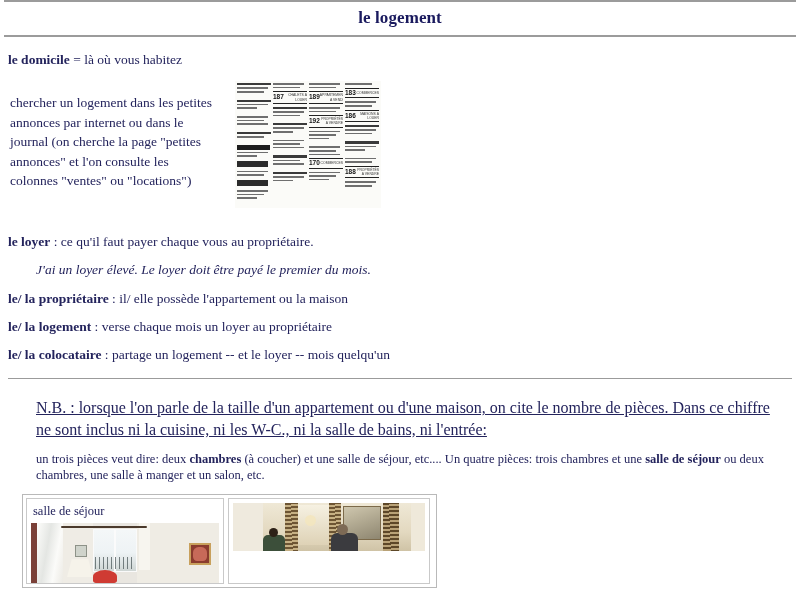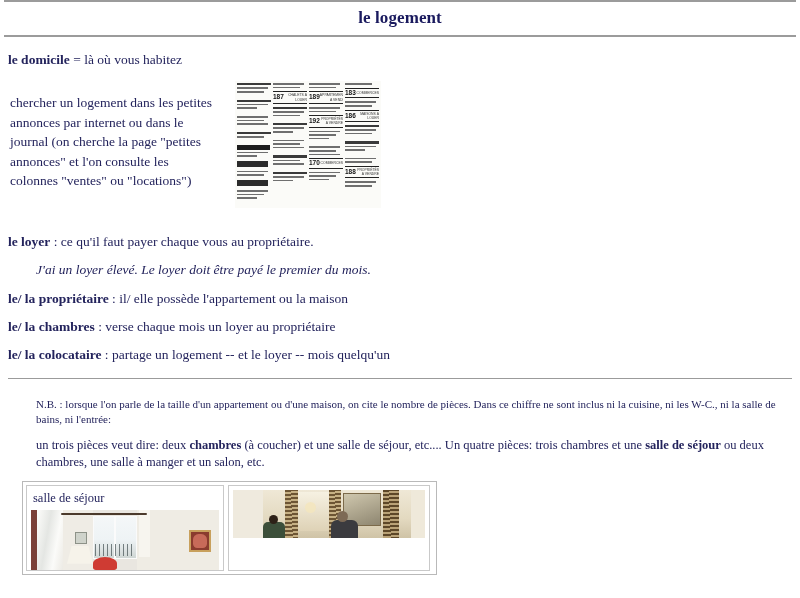--- a/index.html
+++ b/index.html
@@ -378,36 +378,36 @@
     <div class="spacer-10"></div>
 
     <p class="line i" style="margin-left:28px;">J'ai un loyer élevé. Le loyer doit être payé le premier du mois.</p>
 
     <div class="spacer-10"></div>
 
     <p class="line"><span class="b">le/ la propriétaire</span><span> : il/ elle possède l'appartement ou la maison</span></p>
 
     <div class="spacer-10"></div>
 
-    <p class="line"><span class="b">le/ la chambres</span><span> : verse chaque mois un loyer au propriétaire</span></p>
+    <p class="line"><span class="b">le/ la logement</span><span> : verse chaque mois un loyer au propriétaire</span></p>
 
     <div class="spacer-10"></div>
 
     <p class="line"><span class="b">le/ la colocataire</span><span> : partage un logement -- et le loyer -- mois quelqu'un</span></p>
 
     <div class="spacer-14"></div>
 
     <hr class="rule" style="border-top-width:1px;">
 
     <div class="spacer-8"></div>
 
 
     <div class="spacer-10"></div>
 
-    <p class="line" style="margin-left:28px; width:750px; font-size:11px; line-height:1.35;">N.B. : lorsque l'on parle de la taille d'un appartement ou d'une maison, on cite le nombre de pièces. Dans ce chiffre ne sont inclus ni la cuisine, ni les W-C., ni la salle de bains, ni l'entrée:</p>
+    <p class="line" style="margin-left:28px; width:750px; font-size:16px; line-height:1.35;text-decoration:underline;">N.B. : lorsque l'on parle de la taille d'un appartement ou d'une maison, on cite le nombre de pièces. Dans ce chiffre ne sont inclus ni la cuisine, ni les W-C., ni la salle de bains, ni l'entrée:</p>
 
     <div class="spacer-10"></div>
 
     <p class="line" style="margin-left:28px; width:752px; font-size:12.5px; line-height:1.35;"><span>un trois pièces veut dire: deux </span><span class="b">chambres</span><span> (à coucher) et une salle de séjour, etc.... Un quatre pièces: trois chambres et une </span><span class="b">salle de séjour</span><span> ou deux chambres, une salle à manger et un salon, etc.</span></p>
 
   </div>
 
   <div class="photo-table">
 
     <div class="photo-cell cell-left">

